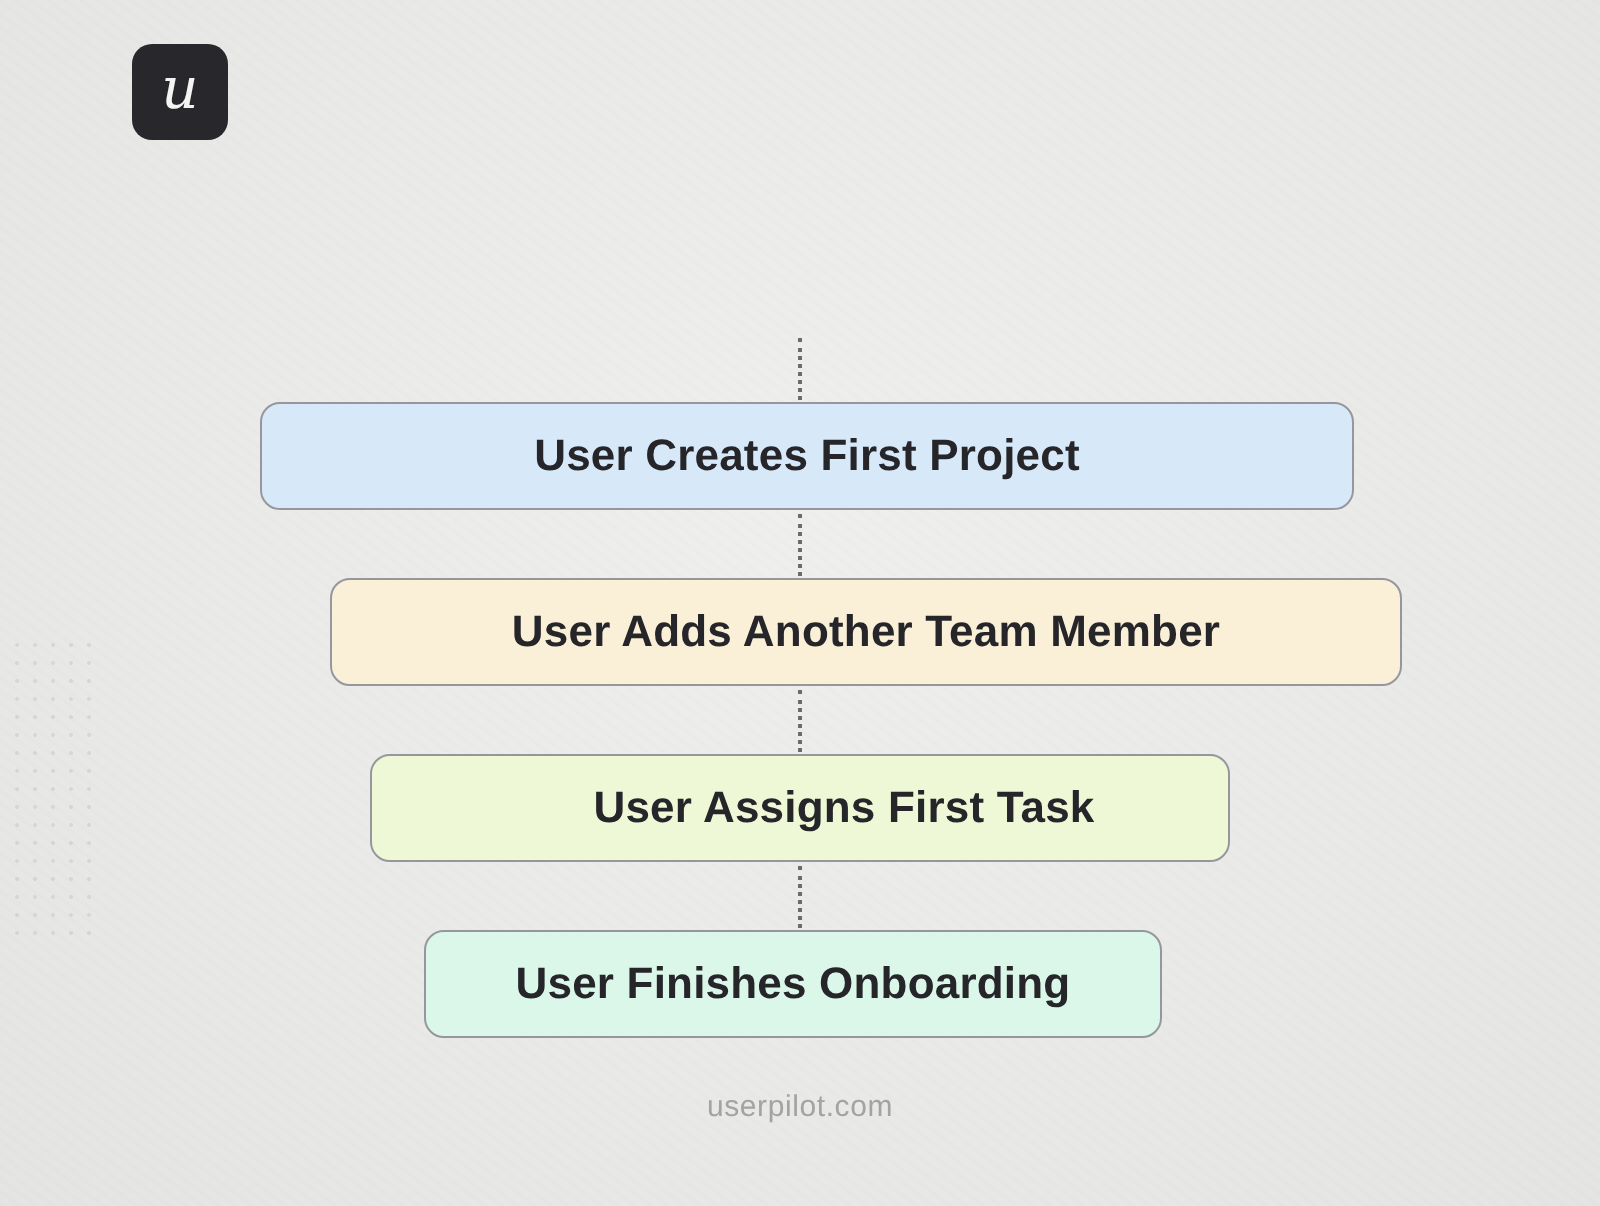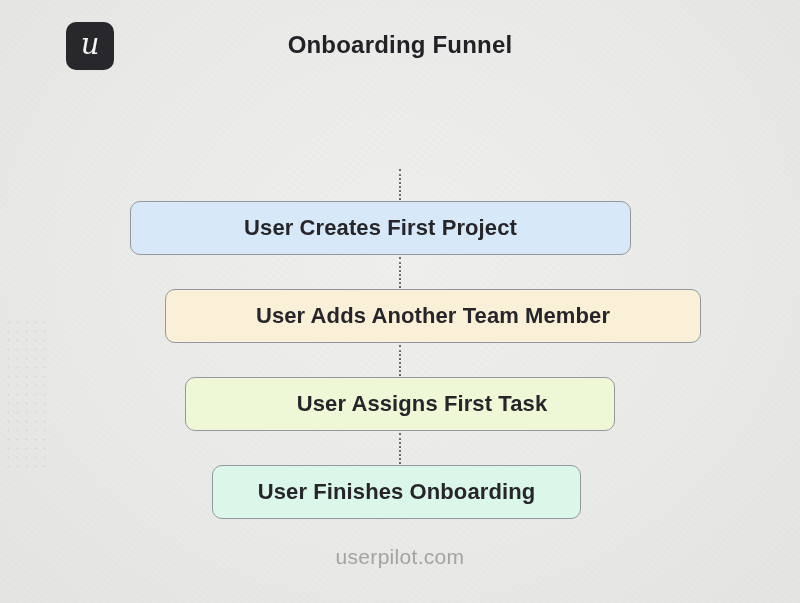--- a/index.html
+++ b/index.html
@@ -41,58 +41,57 @@
     height: 54px;
     border: 1.5px solid #96979d;
     border-radius: 10px;
     box-sizing: border-box;
     display: flex; align-items: center; justify-content: center;
     font-size: 22px; font-weight: bold;
     color: #26262a;
     letter-spacing: 0.1px;
   }
   .step-1 { left: 89px;  top: 114px; width: 623px; }
-  .step-2 { left: 130px; top: 201px; width: 501px; }
+  .step-2 { left: 130px; top: 201px; width: 547px; }
   .step-3 { left: 165px; top: 289px; width: 536px; }
   .step-4 { left: 185px; top: 377px; width: 430px; }
   .step-5 { left: 212px; top: 465px; width: 369px; }
   .connector {
     position: absolute; left: 399px; width: 0;
     border-left: 2px dotted #56565b;
     opacity: 0.85;
   }
   .conn-1 { top: 169px; height: 31px; }
   .conn-2 { top: 257px; height: 31px; }
   .conn-3 { top: 345px; height: 31px; }
   .conn-4 { top: 433px; height: 31px; }
   .footer {
     position: absolute; left: 0; right: 0; top: 545px;
     text-align: center;
-    font-size: 21px;
+    font-size: 15px;
     color: #a3a3a3;
     letter-spacing: 0.3px;
   }
   .dot-grid {
     position: absolute; left: 4px; top: 318px;
     width: 44px; height: 150px;
     background-image: radial-gradient(circle, rgba(110,110,110,0.45) 0.9px, transparent 1.1px);
     background-size: 9px 9px;
     opacity: 0.30;
   }
 </style>
 </head>
 <body>
 
 <div class="canvas">
 
   <div class="logo" style="background-color: rgb(40, 40, 44);">
     <span class="logo-letter">u</span>
   </div>
 
-  <div class="title">Onboarding Funnel</div>
 
   <div class="connector conn-1"></div>
 
   <div class="step step-2" style="background-color: rgb(215, 233, 249);">User Creates First Project</div>
   <div class="connector conn-2"></div>
 
   <div class="step step-3" style="background-color: rgb(250, 240, 216);">User Adds Another Team Member</div>
   <div class="connector conn-3"></div>
 
   <div class="step step-4" style="background-color: rgb(238, 248, 215); padding-left: 44px;">User Assigns First Task</div>

